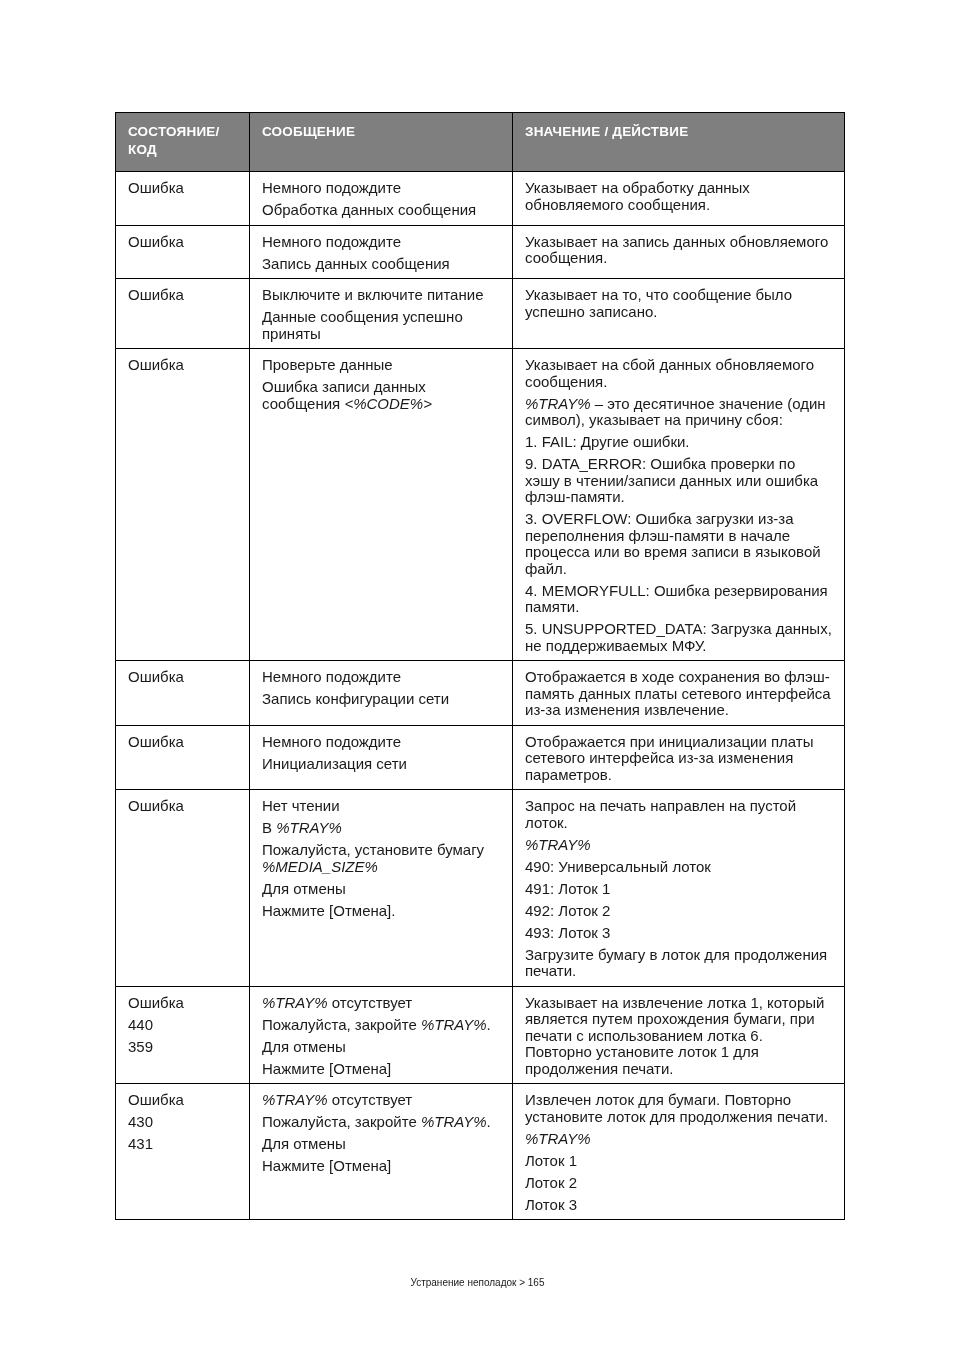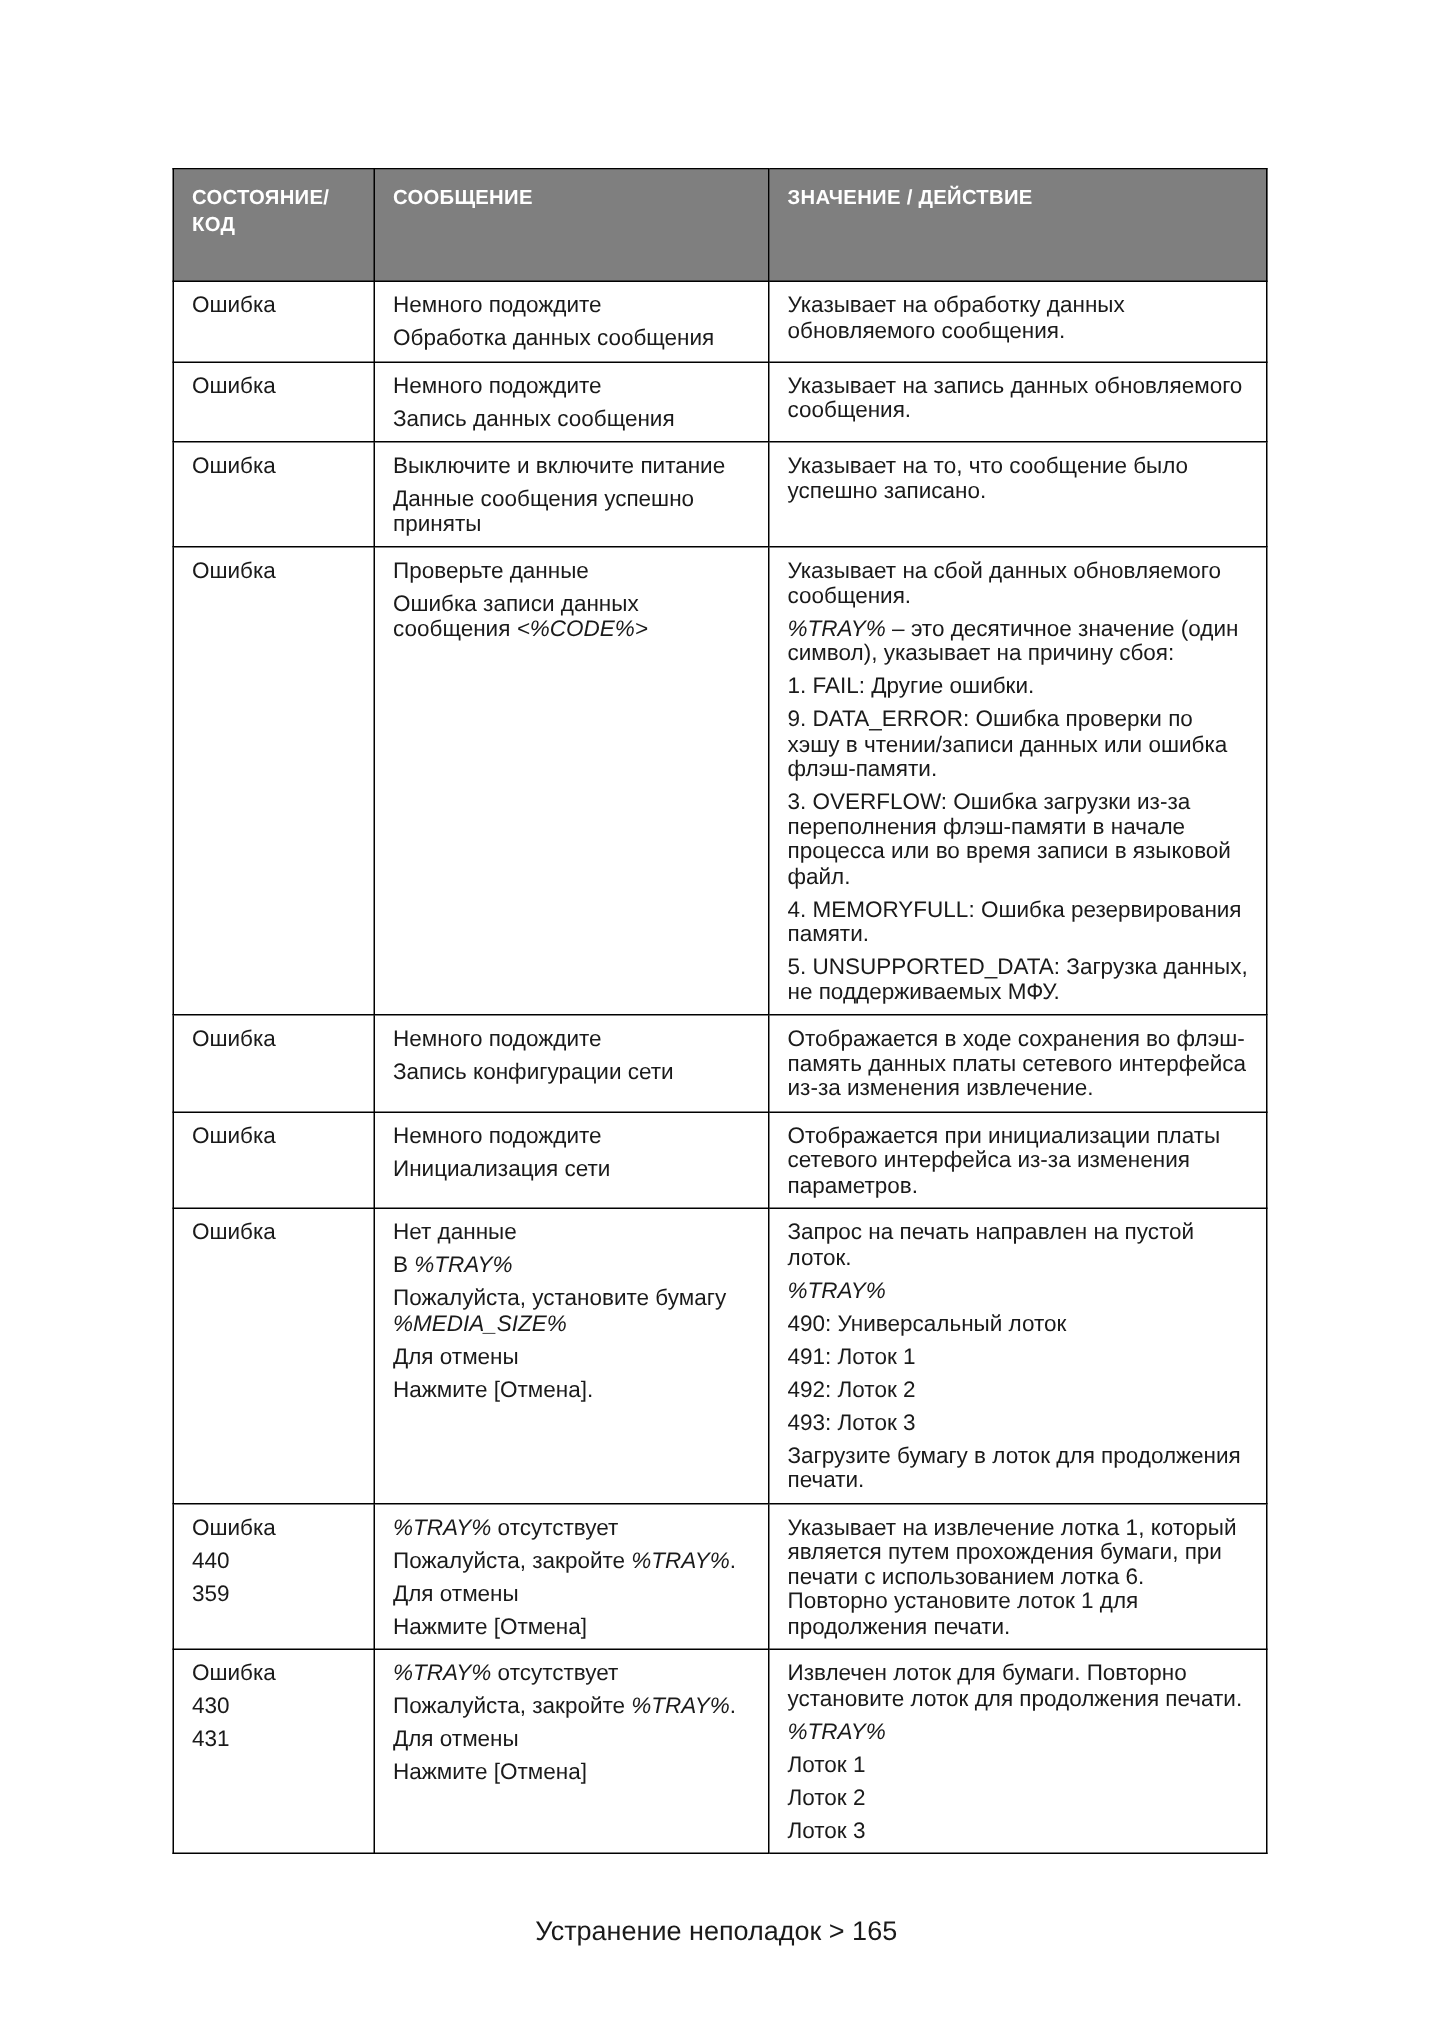--- a/index.html
+++ b/index.html
@@ -29,21 +29,21 @@
     width: 100%;
     table-layout: fixed;
   }
   table.status-table th {
     background: var(--header-bg);
     color: var(--header-text);
     font-size: 13.5px;
     font-weight: bold;
     text-align: left;
     vertical-align: top;
-    padding: 10px 12px 28px 12px;
+    padding: 10px 12px 12px 12px;
     border: 1px solid var(--border);
     white-space: pre-line;
     line-height: 18px;
     letter-spacing: 0.2px;
   }
   table.status-table td {
     border: 1px solid var(--border);
     vertical-align: top;
     padding: 8px 12px 6px 12px;
     font-size: 15px;
@@ -54,21 +54,21 @@
   }
   td .para:last-child {
     margin-bottom: 0;
   }
   .page-footer {
     position: absolute;
     top: 1277px;
     left: 0;
     width: 100%;
     text-align: center;
-    font-size: 18px;
+    font-size: 10px;
     color: var(--body-text);
   }
 </style>
 </head>
 <body>
 
 <div class="table-wrap">
   <table class="status-table">
     <colgroup>
       <col style="width:134px">
@@ -160,21 +160,21 @@
           </td>
         <td>
             <p class="para">Отображается при инициализации платы сетевого интерфейса из-за изменения параметров.</p>
           </td>
       </tr>
       <tr>
         <td>
             <p class="para">Ошибка</p>
           </td>
         <td>
-            <p class="para">Нет данные</p>
+            <p class="para">Нет чтении</p>
             <p class="para">В <i>%TRAY%</i></p>
             <p class="para">Пожалуйста, установите бумагу <i>%MEDIA_SIZE%</i></p>
             <p class="para">Для отмены</p>
             <p class="para">Нажмите [Отмена].</p>
           </td>
         <td>
             <p class="para">Запрос на печать направлен на пустой лоток.</p>
             <p class="para"><i>%TRAY%</i></p>
             <p class="para">490: Универсальный лоток</p>
             <p class="para">491: Лоток 1</p>

